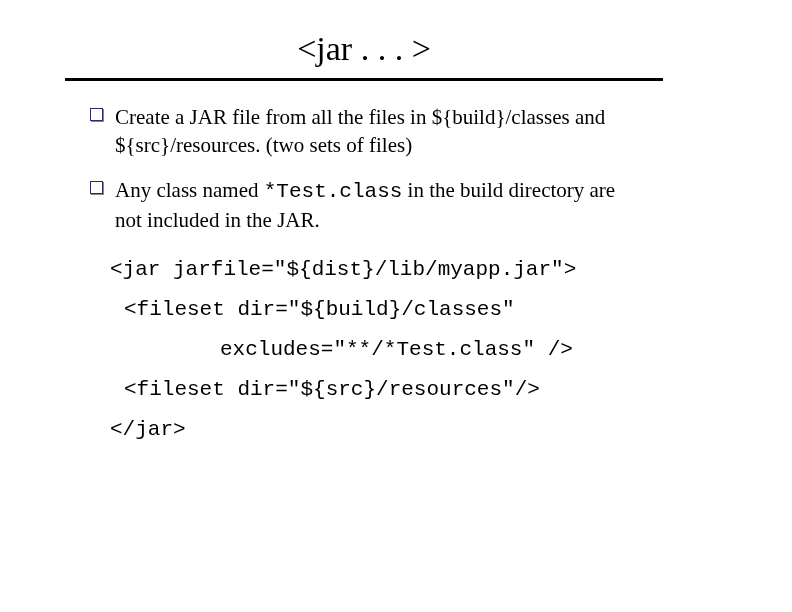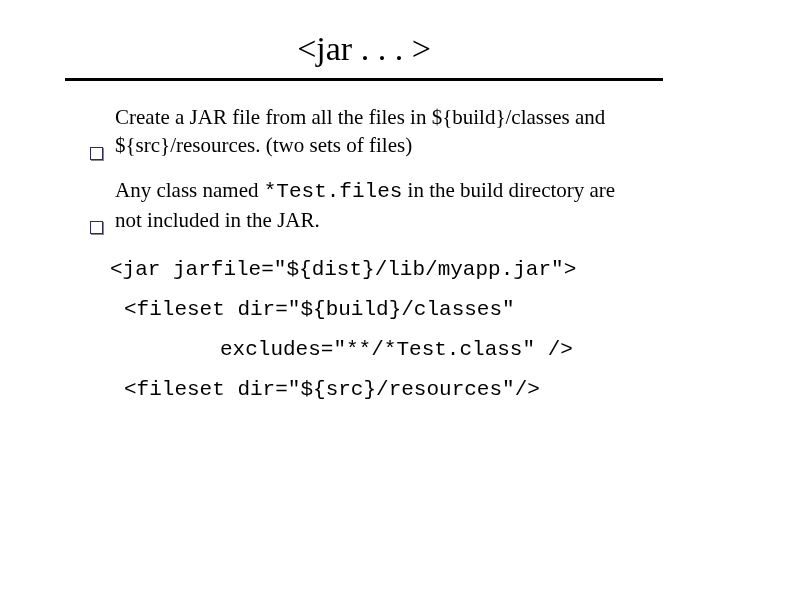--- a/index.html
+++ b/index.html
@@ -1,21 +1,21 @@
 <!DOCTYPE html>
 <html><head>
 <meta charset="utf-8">
 <style>
   * { margin: 0; padding: 0; box-sizing: border-box; }
   html, body { width: 792px; height: 612px; background: #fff; font-family: "Times New Roman", Times, serif; color: #000; }
   .slide { width: 728px; height: 612px; position: relative; padding: 30px 0 0 0; }
   .title { text-align: center; font-size: 34px; font-weight: normal; margin-bottom: 10px; }
   .hr { height: 3px; background: #000; margin: 0 65px 22px 65px; }
   .content { padding: 0 90px 0 90px; }
-  .bullet { display: flex; align-items: flex-end; margin-bottom: 16px; font-size: 21px; line-height: 1.35; }
+  .bullet { display: flex; align-items: flex-start; margin-bottom: 16px; font-size: 21px; line-height: 1.35; }
   .bullet .box { width: 13px; height: 13px; border: 1.6px solid #2a2a6a; box-shadow: 1px 1px 0 #888; margin-right: 12px; margin-top: 5px; flex-shrink: 0; }
   .bullet .txt { flex: 1; }
   .mono { font-family: "Courier New", Courier, monospace; }
   .code-block { font-family: "Courier New", Courier, monospace; font-size: 21px; line-height: 1.9; margin-left: 20px; margin-top: 6px; }
   .code-line { white-space: pre; }
   .indent1 { padding-left: 14px; }
   .indent2 { padding-left: 110px; }
 </style>
 </head>
 <body>
@@ -25,25 +25,26 @@
   <div class="content">
 
     <div class="bullet">
       <span class="box"></span>
       <span class="txt">Create a JAR file from all the files in ${build}/classes and ${src}/resources. (two sets of files)</span>
     </div>
 
     <div class="bullet">
       <span class="box"></span>
       <span class="txt">
-        <span>Any class named </span><span class="mono">*Test.files</span><span> in the build directory are not included in the JAR.</span>
+        <span>Any class named </span><span class="mono">*Test.class</span><span> in the build directory are not included in the JAR.</span>
       </span>
     </div>
 
     <div class="code-block">
       <div class="code-line">&lt;jar jarfile="${dist}/lib/myapp.jar"&gt;</div>
       <div class="code-line indent1">&lt;fileset dir="${build}/classes"</div>
       <div class="code-line indent2">excludes="**/*Test.class" /&gt;</div>
       <div class="code-line indent1">&lt;fileset dir="${src}/resources"/&gt;</div>
+      <div class="code-line">&lt;/jar&gt;</div>
     </div>
 
   </div>
 </div>
 
 </body></html>

